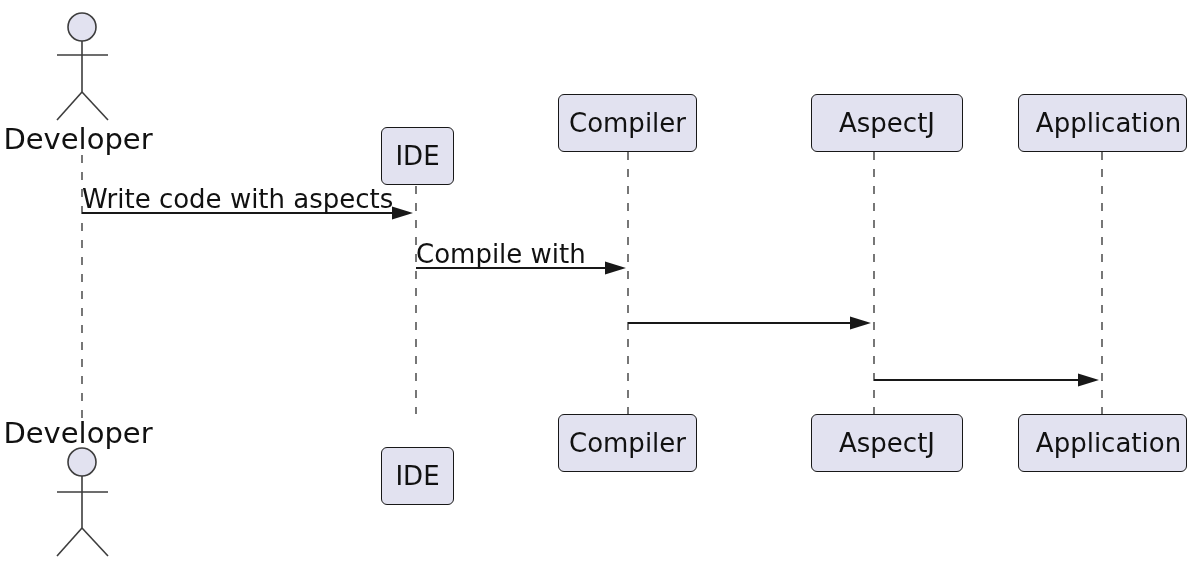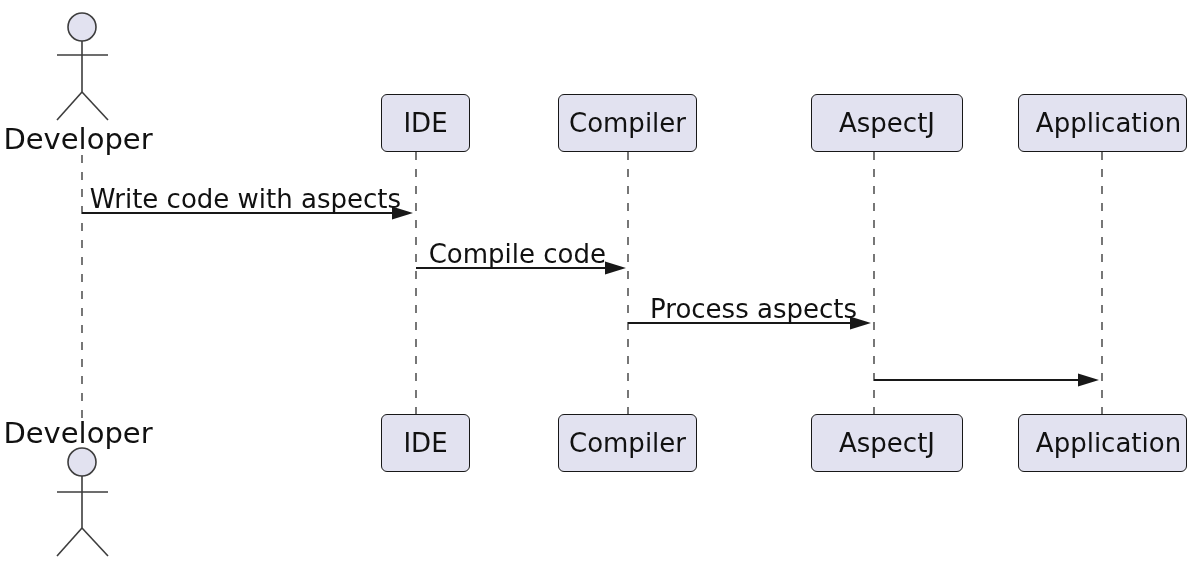--- a/index.html
+++ b/index.html
@@ -31,40 +31,40 @@
     height:58px;
     box-sizing:border-box;
     background:var(--participant-fill);
     border:1.5px solid var(--participant-border);
     border-radius:6px;
     display:flex;align-items:center;justify-content:center;
     font-size:26px;line-height:1;
     color:var(--text);
     white-space:nowrap;
   }
-  .p-ide{left:381px;width:89px;}
+  .p-ide{left:381px;width:73px;margin-top:33px;}
   .p-compiler{left:558px;width:139px;}
   .p-aspectj{left:811px;width:152px;}
   .p-application{left:1018px;width:169px;padding-left:12px;}
   .row-top{top:94px;}
   .row-bottom{top:414px;}
   .actor-label{
     position:absolute;
     left:0;width:156px;
     text-align:center;
     font-size:29px;line-height:27px;
     white-space:nowrap;
     color:var(--text);
   }
   .actor-label.top{top:126px;}
   .actor-label.bottom{top:420px;}
   .msg-label{
     position:absolute;
     height:27px;
-    text-align:right;
+    text-align:left;
     font-size:26px;line-height:27px;
     white-space:nowrap;
     color:var(--text);
   }
   .m1{left:82px;width:319px;top:186px;}
   .m2{left:416px;width:190px;top:241px;}
   .m3{left:628px;width:229px;top:296px;}
   .m4{left:874px;width:222px;top:353px;}
 </style>
 </head>
@@ -137,16 +137,15 @@
     <span>Compiler</span>
   </div>
   <div class="participant p-aspectj row-bottom">
     <span>AspectJ</span>
   </div>
   <div class="participant p-application row-bottom">
     <span>Application</span>
   </div>
 
   <div class="msg-label m1">Write code with aspects</div>
-  <div class="msg-label m2">Compile code</div>
-  <div class="msg-label m3">Process aspects</div>
+  <div class="msg-label m2">Compile with</div>
 
 </div>
 
 </body></html>

